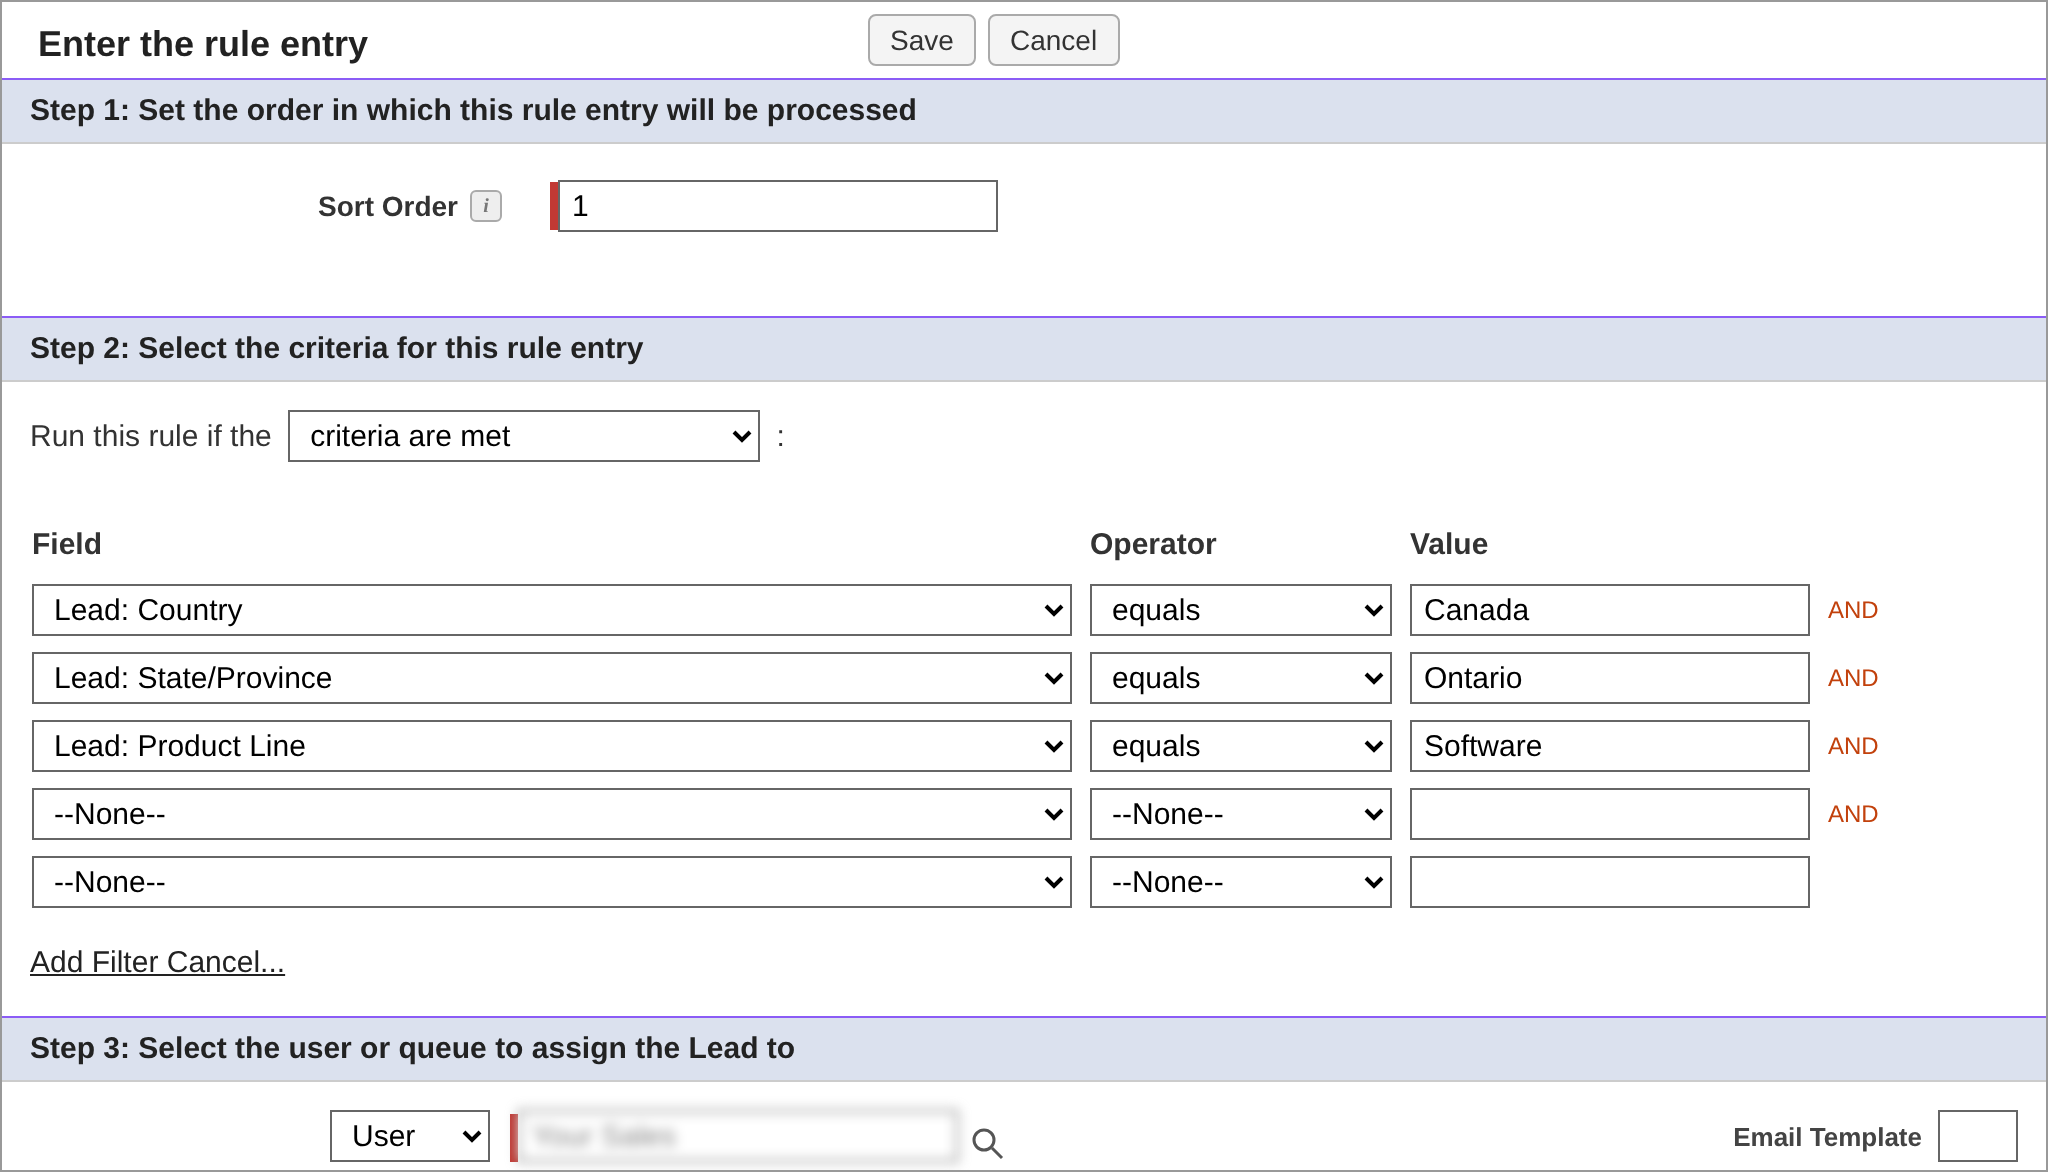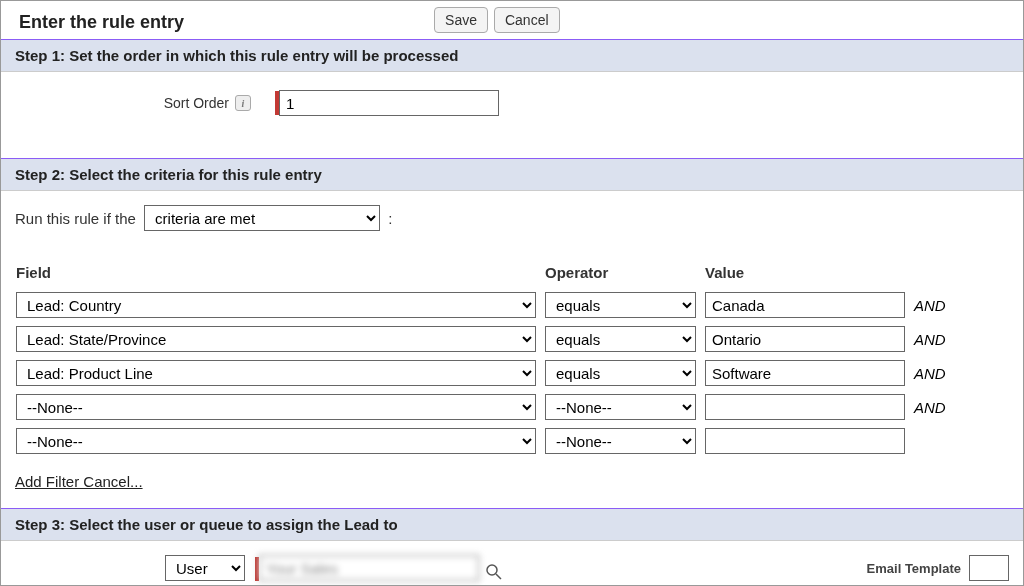--- a/index.html
+++ b/index.html
@@ -56,20 +56,21 @@
     display: flex;
     align-items: center;
     padding: 8px 0 24px 0;
   }
   .sort-order-label {
     width: 220px;
     text-align: right;
     font-size: 14px;
     color: #333;
     padding-right: 6px;
+    font-weight: bold;
   }
   .info-icon {
     display: inline-flex;
     align-items: center;
     justify-content: center;
     width: 16px;
     height: 16px;
     border: 1px solid #aaa;
     border-radius: 3px;
     font-size: 10px;
@@ -118,21 +119,21 @@
     font-weight: bold;
     padding-bottom: 4px;
   }
   .criteria-table td {
     padding-right: 8px;
     vertical-align: middle;
   }
   .field-select { width: 520px; }
   .op-select { width: 151px; }
   .val-input { width: 200px; }
-  .and-txt { font-size: 15px; color: #000000; font-style: italic; }
+  .and-txt { font-size: 12px; color: #c2410c; }
   .add-filter {
     display: inline-block;
     margin-top: 12px;
     color: #222;
     text-decoration: underline;
     font-size: 15px;
     cursor: pointer;
   }
   .assign-row {
     display: flex;

